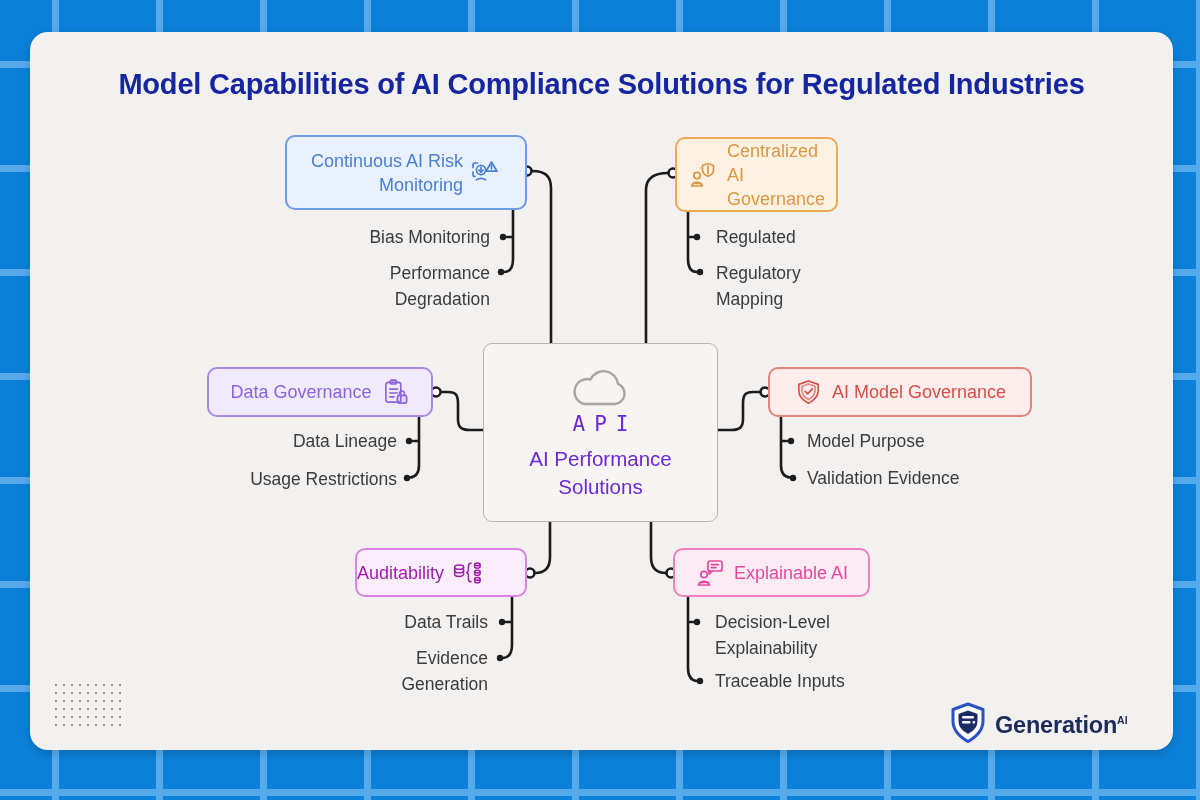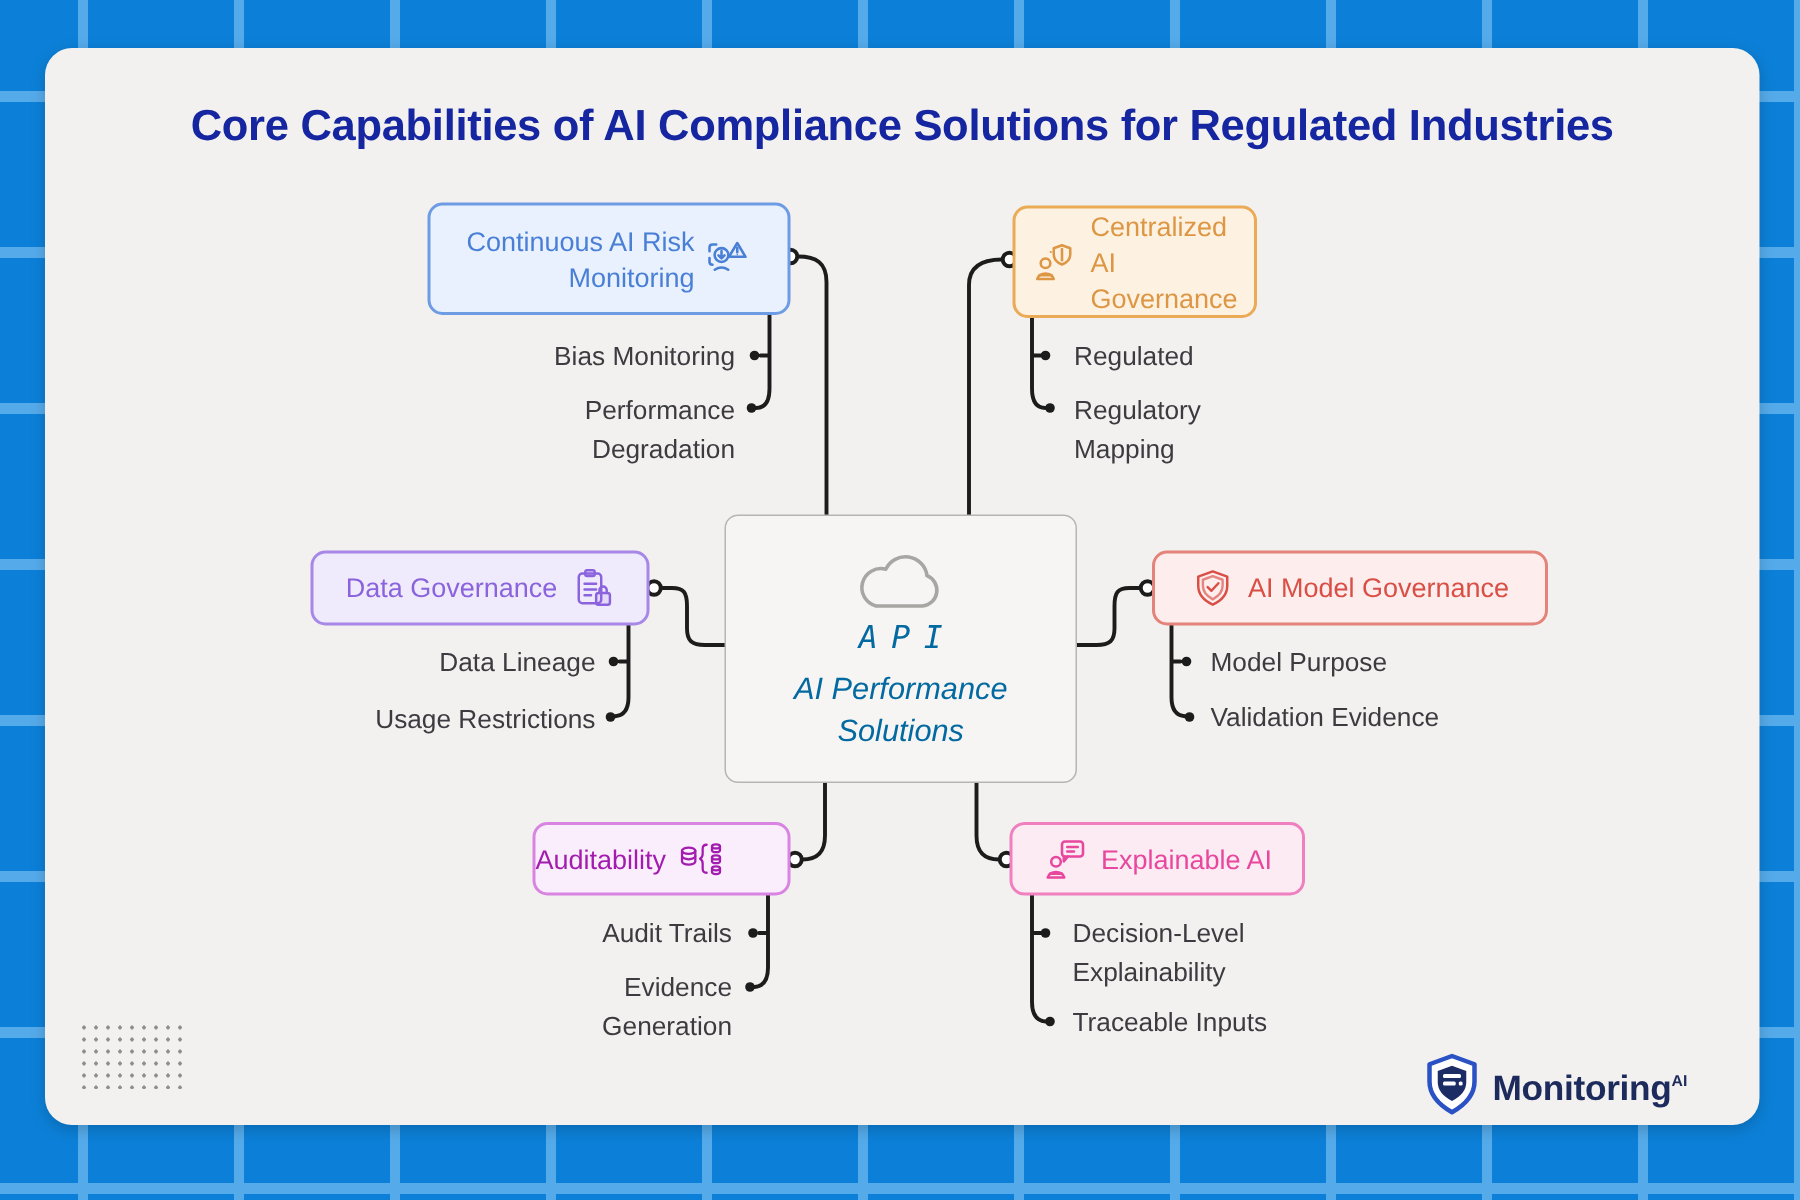--- a/index.html
+++ b/index.html
@@ -51,21 +51,21 @@
   }
   .brand-name{font-size:23.5px;font-weight:700;color:#1c2a5c;letter-spacing:-.2px;}
   .brand-name sup{font-size:10.5px;font-weight:700;vertical-align:super;letter-spacing:0;}
 </style>
 </head>
 <body>
 
 <div class="page">
   <div class="card"></div>
 
-  <h1 class="title" style="color: rgb(21, 38, 160);">Core Capabilities of AI Compliance Solutions for Regulated Industries</h1>
+  <h1 class="title" style="color: rgb(21, 38, 160);">Model Capabilities of AI Compliance Solutions for Regulated Industries</h1>
 
   <svg class="wires" width="1200" height="800" viewBox="0 0 1200 800">
     <g fill="none" stroke="#1c1c1c" stroke-width="2.6" stroke-linecap="round">
       <path d="M532 171 C544 171 551 175 551 188 L551 344"></path>
       <path d="M668 173 C656 173 646 177 646 190 L646 344"></path>
       <path d="M441 392 L448 392 C456 392 458 395 458 404 L458 419 C458 427 461 430 470 430 L484 430"></path>
       <path d="M760 392 L753 392 C745 392 743 395 743 404 L743 419 C743 427 740 430 731 430 L717 430"></path>
       <path d="M535 573 C544 573 550 569 550 557 L550 521"></path>
       <path d="M666 573 C657 573 651 569 651 557 L651 521"></path>
 
@@ -93,21 +93,21 @@
     <g fill="#ffffff" stroke="#1c1c1c" stroke-width="2.6">
       <circle cx="527" cy="171" r="4.5"></circle>
         <circle cx="673" cy="173" r="4.5"></circle>
       <circle cx="436" cy="392" r="4.5"></circle>
         <circle cx="765" cy="392" r="4.5"></circle>
       <circle cx="530" cy="573" r="4.5"></circle>
         <circle cx="671" cy="573" r="4.5"></circle>
     </g>
   </svg>
 
-  <div class="central" style="border-color: rgb(183, 180, 177); background-color: rgb(246, 245, 243); color: #0369a1; font-style: italic;">
+  <div class="central" style="border-color: rgb(183, 180, 177); background-color: rgb(246, 245, 243); color: #6d28d9;">
     <span class="nicon">
       <svg width="66" height="40" viewBox="0 0 66 40" fill="none" stroke="#a8a5a2" stroke-width="2.4" stroke-linejoin="round" stroke-linecap="round">
         <path d="M16 36 L47 36 A10.5 10.5 0 0 0 50 15.8 A14.5 14.5 0 0 0 22.5 11.5 A9.8 9.8 0 0 0 16 36 Z"></path>
       </svg>
     </span>
     <div class="api-word">API</div>
     <div class="central-name">AI Performance Solutions</div>
   </div>
 
   <div class="node" style="left: 285px; top: 135px; width: 242px; height: 75px; justify-content: flex-end; gap: 7px; padding: 0px 25px 0px 6px; color: rgb(74, 127, 214); border-color: rgb(109, 156, 229); background-color: rgb(232, 241, 253);">
@@ -202,33 +202,33 @@
 
   <div class="leaf" style="left: 716px; top: 237px; color: rgb(59, 59, 64);">Regulated</div>
   <div class="leaf" style="left: 716px; top: 286px; width: 110px; color: rgb(59, 59, 64);">Regulatory Mapping</div>
 
   <div class="leaf r" style="right: 803px; top: 441px; white-space: nowrap; color: rgb(59, 59, 64);">Data Lineage</div>
   <div class="leaf r" style="right: 803px; top: 479px; white-space: nowrap; color: rgb(59, 59, 64);">Usage Restrictions</div>
 
   <div class="leaf" style="left: 807px; top: 441px; white-space: nowrap; color: rgb(59, 59, 64);">Model Purpose</div>
   <div class="leaf" style="left: 807px; top: 478px; white-space: nowrap; color: rgb(59, 59, 64);">Validation Evidence</div>
 
-  <div class="leaf r" style="right: 712px; top: 622px; white-space: nowrap; color: rgb(59, 59, 64);">Audit Trails</div>
+  <div class="leaf r" style="right: 712px; top: 622px; white-space: nowrap; color: rgb(59, 59, 64);">Data Trails</div>
   <div class="leaf r" style="right: 712px; top: 671px; width: 112px; color: rgb(59, 59, 64);">Evidence Generation</div>
 
   <div class="leaf" style="left: 715px; top: 635px; width: 148px; color: rgb(59, 59, 64);">Decision-Level Explainability</div>
   <div class="leaf" style="left: 715px; top: 681px; white-space: nowrap; color: rgb(59, 59, 64);">Traceable Inputs</div>
 
   <div class="dots"></div>
 
   <div class="brand">
     <span class="nicon">
       <svg width="36" height="42" viewBox="0 0 36 42">
         <path d="M18 2 L33 7.5 V19 Q33 31 18 39.5 Q3 31 3 19 V7.5 Z" fill="#ffffff" stroke="#2b52c4" stroke-width="3" stroke-linejoin="round"></path>
         <path d="M18 8.5 L27.5 12 V19.5 Q27.5 27 18 32 Q8.5 27 8.5 19.5 V12 Z" fill="#1c2d66"></path>
         <rect x="12" y="14" width="12" height="2.6" rx="1" fill="#ffffff"></rect>
         <rect x="12" y="19" width="8.5" height="2.6" rx="1" fill="#ffffff"></rect>
         <rect x="22.5" y="19" width="2.6" height="2.6" rx="1" fill="#ffffff"></rect>
       </svg>
     </span>
-    <span class="brand-name"><span>Monitoring</span><sup>AI</sup></span>
+    <span class="brand-name"><span>Generation</span><sup>AI</sup></span>
   </div>
 </div>
 
 </body></html>

